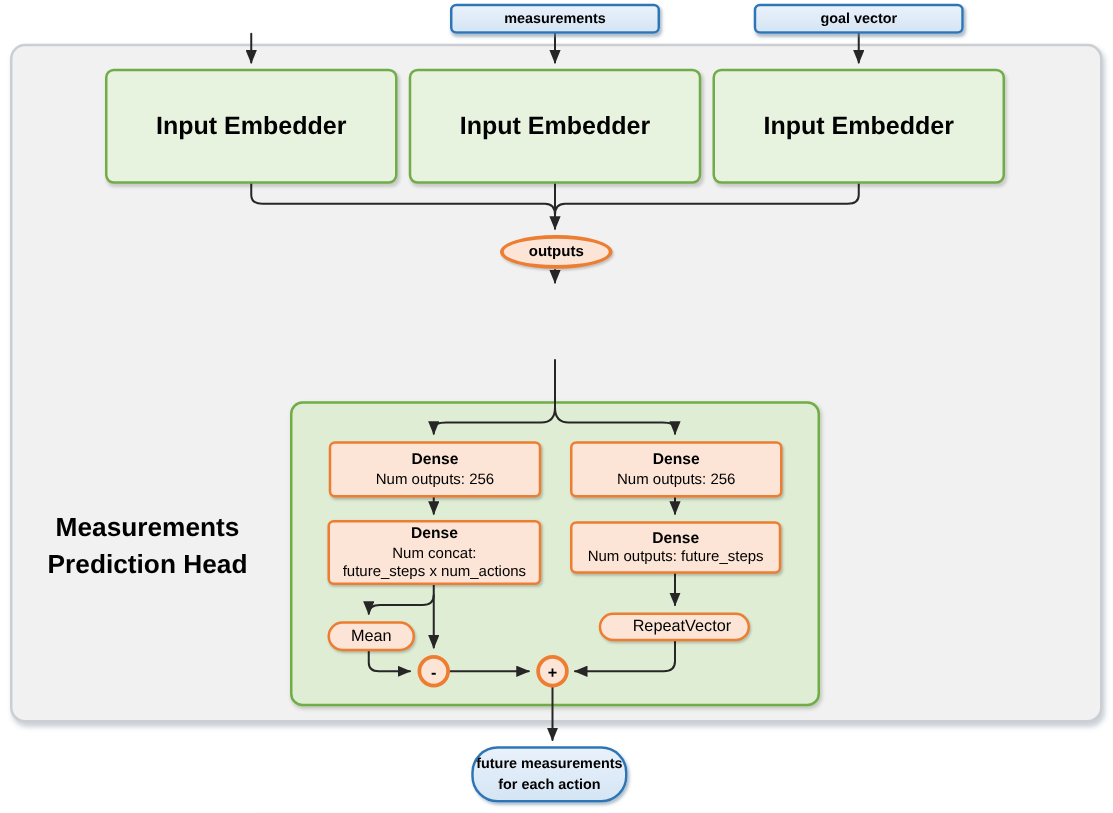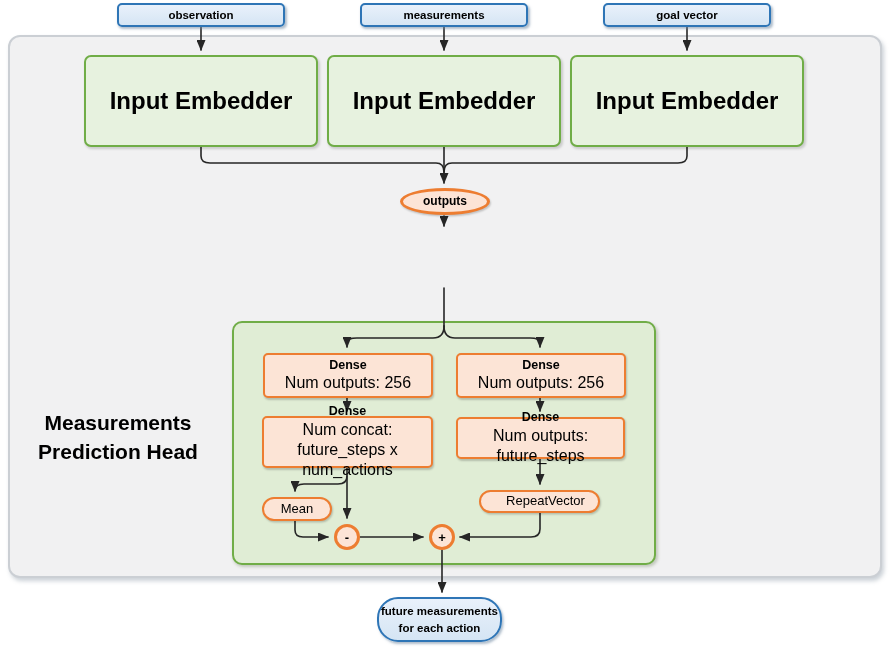--- a/index.html
+++ b/index.html
@@ -25,37 +25,37 @@
   .blue-box{
     border:2px solid #2E75B6;border-radius:5px;
     background:linear-gradient(180deg,#e9f1fb 0%,#d5e5f4 100%);
     font-weight:bold;font-size:11.5px;z-index:4;
     box-shadow:1.5px 2px 2.5px rgba(110,135,160,.55);
   }
   .green-box{
     border:2px solid #70AD47;border-radius:7px;background:#E7F2DF;
     font-weight:bold;z-index:4;box-shadow:1.5px 2px 2.5px rgba(0,0,0,.16);
   }
-  .embedder{font-size:24px;text-align:right;}
+  .embedder{font-size:20px;text-align:right;}
   .middleware{font-size:22px;}
   .orange-box{
     border:2.5px solid #ED7D31;border-radius:5px;background:#FCE4D6;
     z-index:4;box-shadow:1px 1.5px 2px rgba(0,0,0,.2);
   }
   .ellipse{
     left:400px;top:188px;width:90px;height:27px;border-radius:50%;
     border:3px solid #ED7D31;background:#FCE4D6;font-weight:bold;font-size:12px;
     z-index:4;box-shadow:1px 1.5px 2px rgba(0,0,0,.2);
   }
   .op-circle{
     width:26px;height:26px;border-radius:50%;border:3px solid #ED7D31;
     background:#FCE4D6;font-weight:bold;font-size:13px;line-height:1;z-index:4;
   }
   .dense-title{font-weight:bold;font-size:12.5px;}
-  .dense-sub{font-size:16px;}
+  .dense-sub{font-size:12px;}
   .small-bold{font-weight:normal;font-size:13px;border-radius:12px;}
   .head-title{
     left:18px;top:409px;width:200px;z-index:4;
     font-weight:bold;font-size:21px;line-height:1.38;background:transparent;
   }
   .out-box{font-size:11.5px;line-height:1.4;}
 </style>
 </head>
 <body>
 
@@ -86,23 +86,20 @@
       <path d="M 347,467 L 347,518" marker-end="url(#arrow)"></path>
       <path d="M 347,476 Q 347,484 338,484 L 304,484 Q 295,484 295,491" marker-end="url(#arrow)"></path>
       <path d="M 295,520 L 295,530 Q 295,537 303,537 L 328,537" marker-end="url(#arrow)"></path>
       <path d="M 360,537 L 423,537" marker-end="url(#arrow)"></path>
       <path d="M 540,458 L 540,484" marker-end="url(#arrow)"></path>
       <path d="M 540,512 L 540,529 Q 540,537 531,537 L 460,537" marker-end="url(#arrow)"></path>
       <path d="M 442,550 L 442,592" marker-end="url(#arrow)"></path>
     </g>
   </svg>
 
-  <div class="node blue-box" style="left:117px;top:3px;width:168px;height:24px;">
-    <span>observation</span>
-  </div>
   <div class="node blue-box" style="left:360px;top:3px;width:168px;height:24px;">
     <span>measurements</span>
   </div>
   <div class="node blue-box" style="left:603px;top:3px;width:168px;height:24px;">
     <span>goal vector</span>
   </div>
 
   <div class="node green-box embedder" style="left:84px;top:55px;width:234px;height:92px;">
     <span>Input Embedder</span>
   </div>

